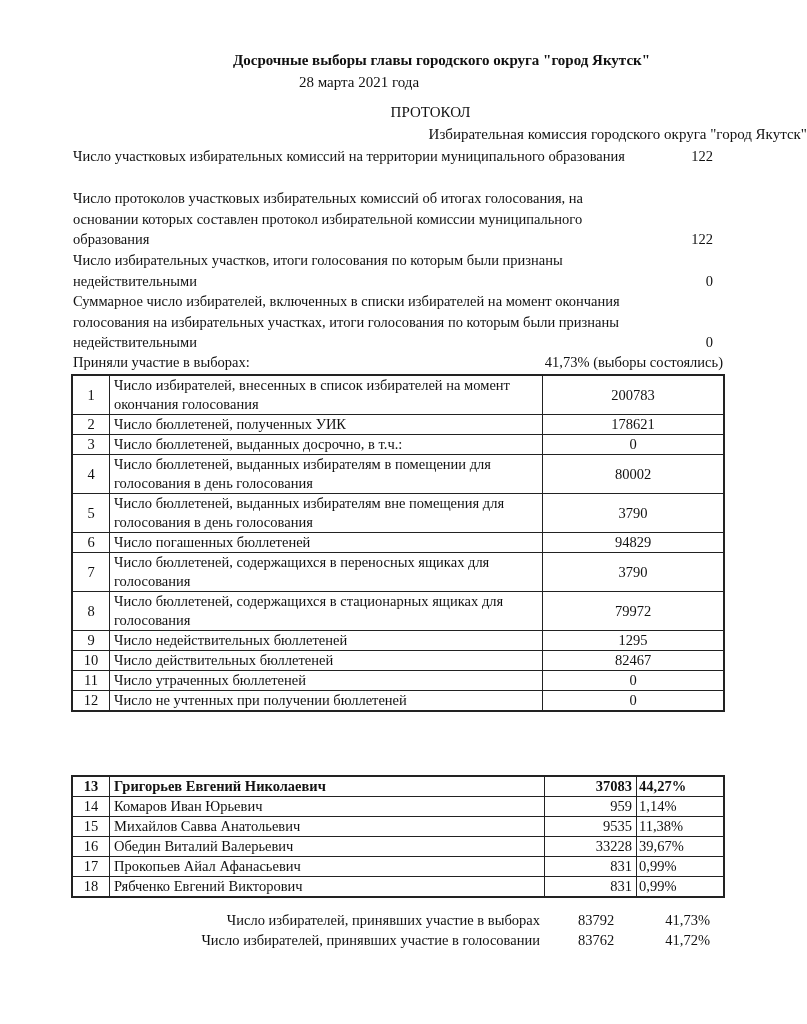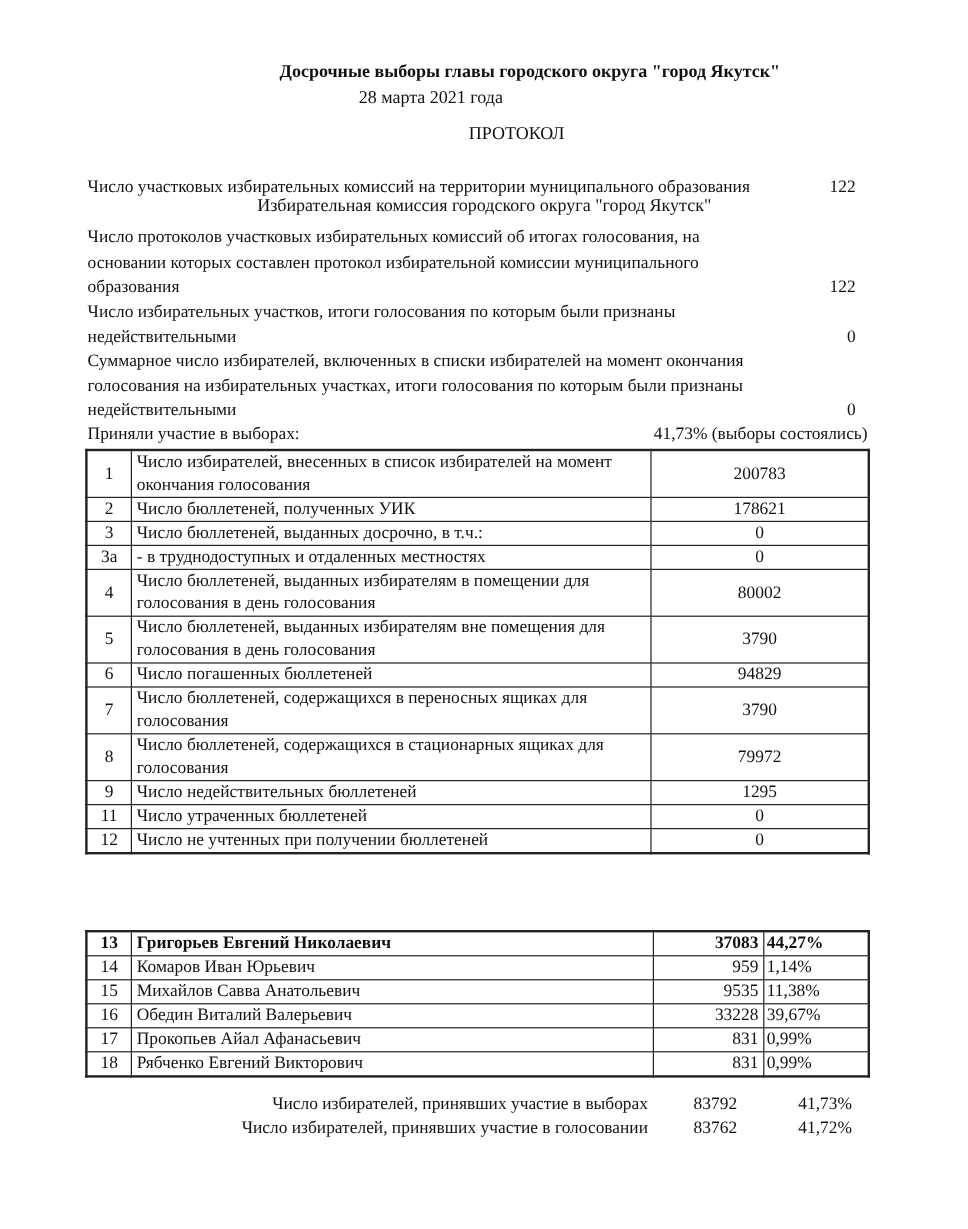--- a/index.html
+++ b/index.html
@@ -1,21 +1,21 @@
 <!DOCTYPE html>
 <html><head>
 <meta charset="utf-8">
 <style>
   html, body { margin:0; padding:0; background:#ffffff; }
   body { width:807px; height:1024px; position:relative; font-family:"Liberation Serif", serif; color:#111; font-size:14.5px; }
   .page { position:absolute; left:0; top:0; width:807px; height:1024px; }
   .title { position:absolute; left:0; width:807px; text-align:center; top:52px; font-weight:bold; font-size:15px;padding-left:38px; }
   .date { position:absolute; left:0; width:718px; text-align:center; top:74px; font-size:15px; }
   .protocol { position:absolute; left:0; width:807px; text-align:center; top:104px; font-size:15px;padding-left:27px; }
-  .commission { position:absolute; left:0; width:807px; text-align:center; top:126px; font-size:15px;margin-top:38px; }
+  .commission { position:absolute; left:0; width:807px; text-align:right; top:126px; font-size:15px; }
   .intro { position:absolute; left:73px; width:650px; font-size:14.5px; line-height:20.5px; }
   .intro .txt { width:560px; }
   .intro .val { position:absolute; right:10px; bottom:0;margin-top:11px; }
   .turnout { position:absolute; left:73px; width:650px; top:353px; line-height:18px; }
   .turnout .val { position:absolute; right:0; top:0; }
   table { border-collapse:collapse; position:absolute; left:71px; width:654px; font-size:14.5px; }
   td { border:1.5px solid #222; padding:0 4px; line-height:19px; vertical-align:middle; }
   td.num { width:36px; text-align:center; padding:0; }
   td.val { text-align:center; width:172px; }
   #t1 { top:374px; border:2px solid #222; }
@@ -70,25 +70,20 @@
           <td class="num">2</td>
           <td>Число бюллетеней, полученных УИК</td>
           <td class="val">178621</td>
         </tr>
         <tr>
           <td class="num">3</td>
           <td>Число бюллетеней, выданных досрочно, в т.ч.:</td>
           <td class="val">0</td>
         </tr>
         <tr>
-          <td class="num">3а</td>
-          <td>-  в труднодоступных и отдаленных местностях</td>
-          <td class="val">0</td>
-        </tr>
-        <tr>
           <td class="num">4</td>
           <td>Число бюллетеней, выданных избирателям в помещении для голосования в день голосования</td>
           <td class="val">80002</td>
         </tr>
         <tr>
           <td class="num">5</td>
           <td>Число бюллетеней, выданных избирателям вне помещения для голосования в день голосования</td>
           <td class="val">3790</td>
         </tr>
         <tr>
@@ -103,20 +98,25 @@
         </tr>
         <tr>
           <td class="num">8</td>
           <td>Число бюллетеней, содержащихся в стационарных ящиках для голосования</td>
           <td class="val">79972</td>
         </tr>
         <tr>
           <td class="num">9</td>
           <td>Число недействительных бюллетеней</td>
           <td class="val">1295</td>
+        </tr>
+        <tr>
+          <td class="num">10</td>
+          <td>Число действительных бюллетеней</td>
+          <td class="val">82467</td>
         </tr>
         <tr>
           <td class="num">11</td>
           <td>Число утраченных бюллетеней</td>
           <td class="val">0</td>
         </tr>
         <tr>
           <td class="num">12</td>
           <td>Число не учтенных при получении бюллетеней</td>
           <td class="val">0</td>

